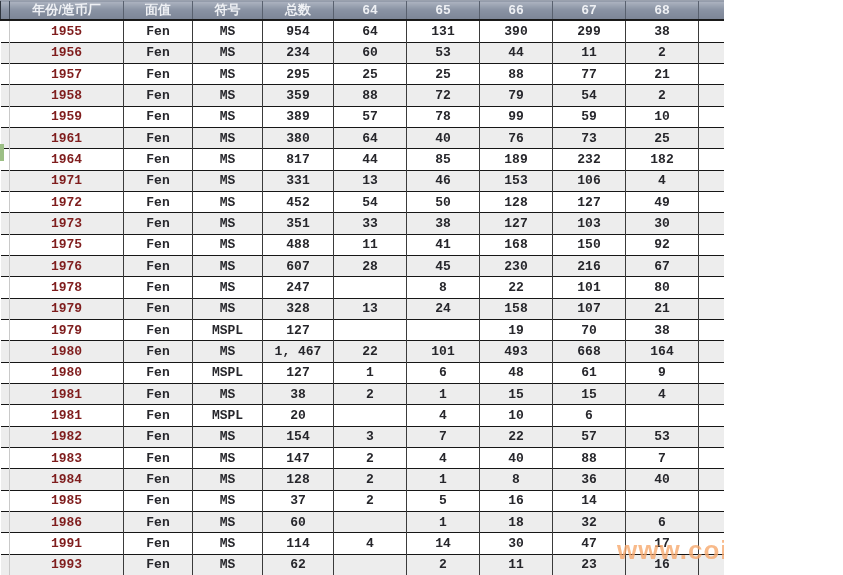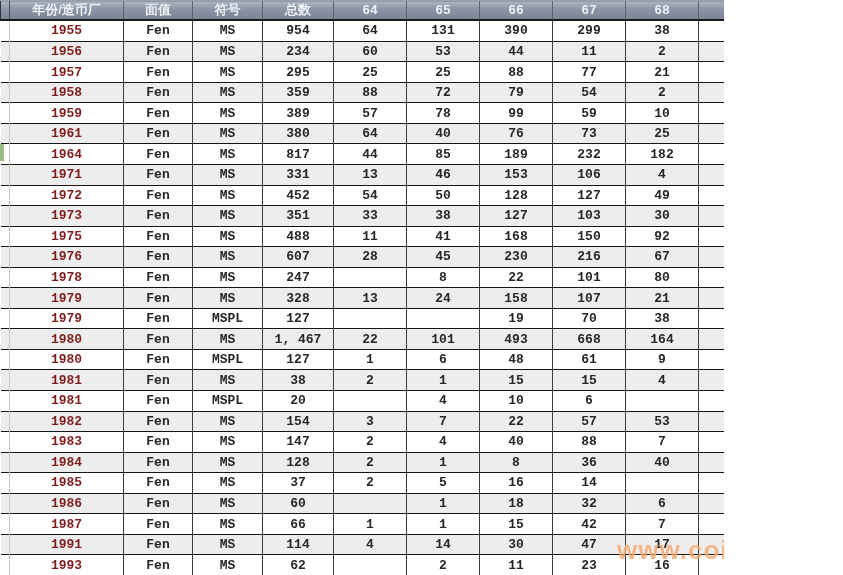--- a/index.html
+++ b/index.html
@@ -413,34 +413,20 @@
           <td></td>
           <td>1</td>
           <td>18</td>
           <td>32</td>
           <td>6</td>
           <td></td>
           <td></td>
         </tr>
         <tr>
           <td class="edge"></td>
-          <td class="year">1987</td>
-          <td>Fen</td>
-          <td>MS</td>
-          <td>66</td>
-          <td>1</td>
-          <td>1</td>
-          <td>15</td>
-          <td>42</td>
-          <td>7</td>
-          <td></td>
-          <td></td>
-        </tr>
-        <tr>
-          <td class="edge"></td>
           <td class="year">1991</td>
           <td>Fen</td>
           <td>MS</td>
           <td>114</td>
           <td>4</td>
           <td>14</td>
           <td>30</td>
           <td>47</td>
           <td>17</td>
           <td>2</td>

